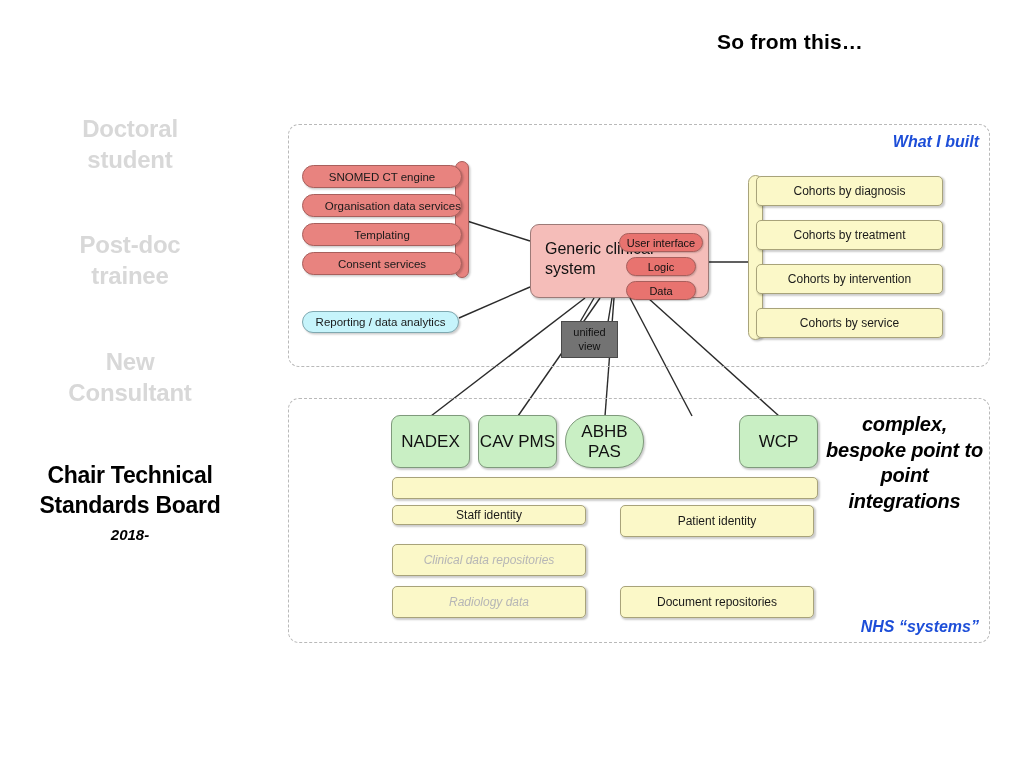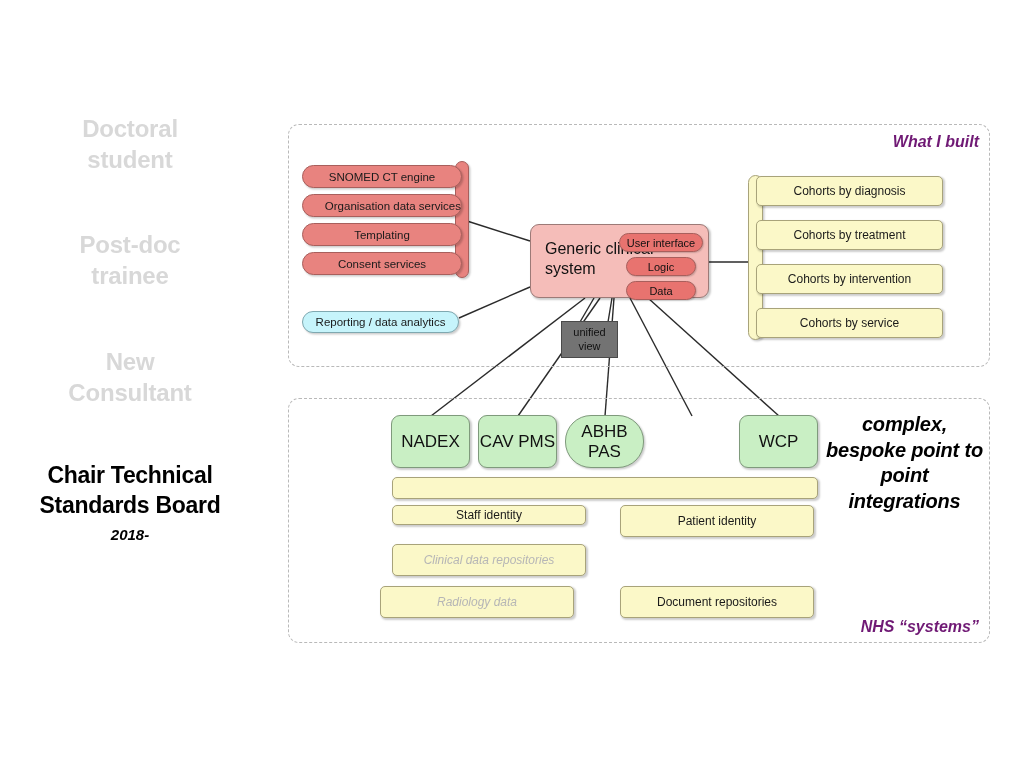--- a/index.html
+++ b/index.html
@@ -82,21 +82,21 @@
     background: transparent;
   }
   #panel-built   { left: 288px; top: 124px; width: 700px; height: 241px; }
   #panel-nhs     { left: 288px; top: 398px; width: 700px; height: 243px; }
 
   .panel-caption {
     position: absolute;
     font-size: 16px;
     font-style: italic;
     font-weight: bold;
-    color: #701a75;
+    color: #1d4ed8;
     white-space: nowrap;
   }
   #caption-built { right: 10px; top: 8px; }
   #caption-nhs   { right: 10px; bottom: 6px; }
 
   
   .shape {
     position: absolute;
     box-sizing: border-box;
     display: flex;
@@ -216,20 +216,21 @@
     height: 768px;
     pointer-events: none;
   }
   #connectors line { stroke: #2b2b2b; stroke-width: 1.4; }
 </style>
 </head>
 <body>
 
 <div id="stage">
 
+  <div id="slide-title">So from this…</div>
 
   <div class="career-step" id="career-0">Doctoral<br>student</div>
   <div class="career-step" id="career-1">Post-doc<br>trainee</div>
   <div class="career-step" id="career-2">New<br>Consultant</div>
   <div id="career-current">Chair Technical<br>Standards Board</div>
   <div id="career-current-years">2018-</div>
 
   <svg id="connectors" viewBox="0 0 1024 768">
 
     <line x1="467" y1="221" x2="530" y2="241"></line>
@@ -321,21 +322,21 @@
   <div class="shape pill-yellow" style="left:392px; top:477px; width:426px; height:22px;">
     <span></span>
   </div>
 
   <div class="shape pill-yellow" style="left:392px; top:505px; width:194px; height:20px;">
     <span>Staff identity</span>
   </div>
   <div class="shape pill-yellow" style="left:392px; top:544px; width:194px; height:32px;">
     <span class="muted-italic">Clinical data repositories</span>
   </div>
-  <div class="shape pill-yellow" style="left:380px; top:586px; width:194px; height:32px;">
+  <div class="shape pill-yellow" style="left:392px; top:586px; width:194px; height:32px;">
     <span class="muted-italic">Radiology data</span>
   </div>
 
   <div class="shape pill-yellow" style="left:620px; top:505px; width:194px; height:32px;">
     <span>Patient identity</span>
   </div>
   <div class="shape pill-yellow" style="left:620px; top:586px; width:194px; height:32px;">
     <span>Document repositories</span>
   </div>
 

